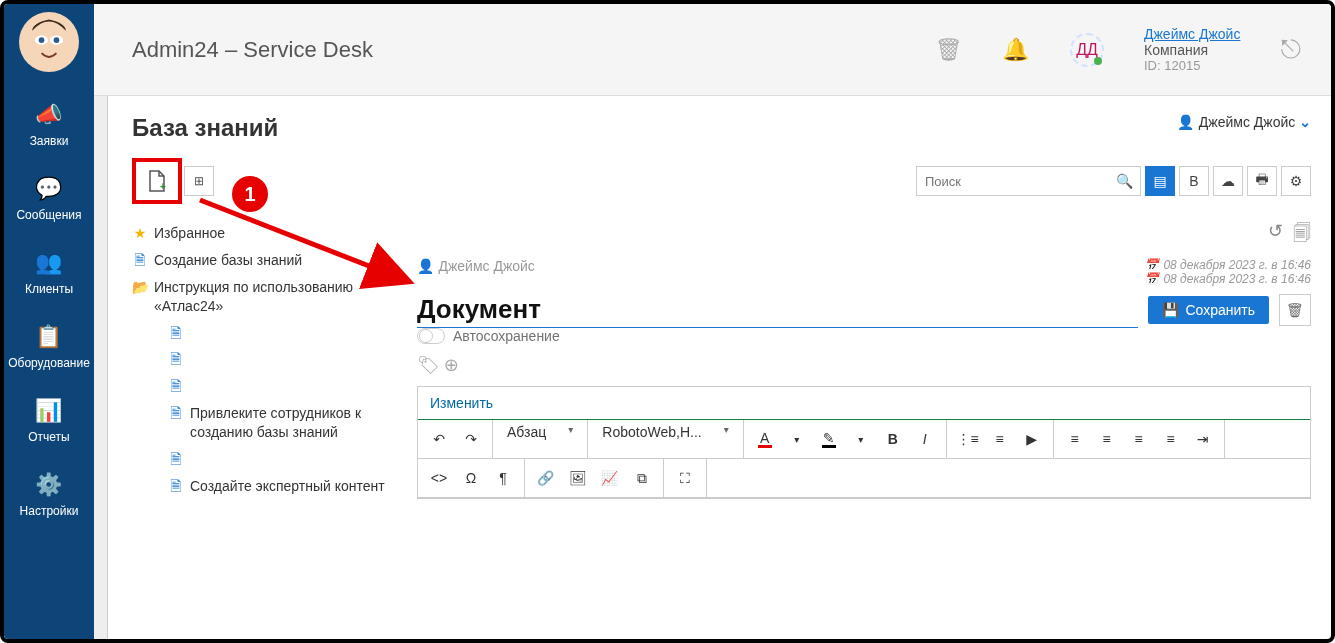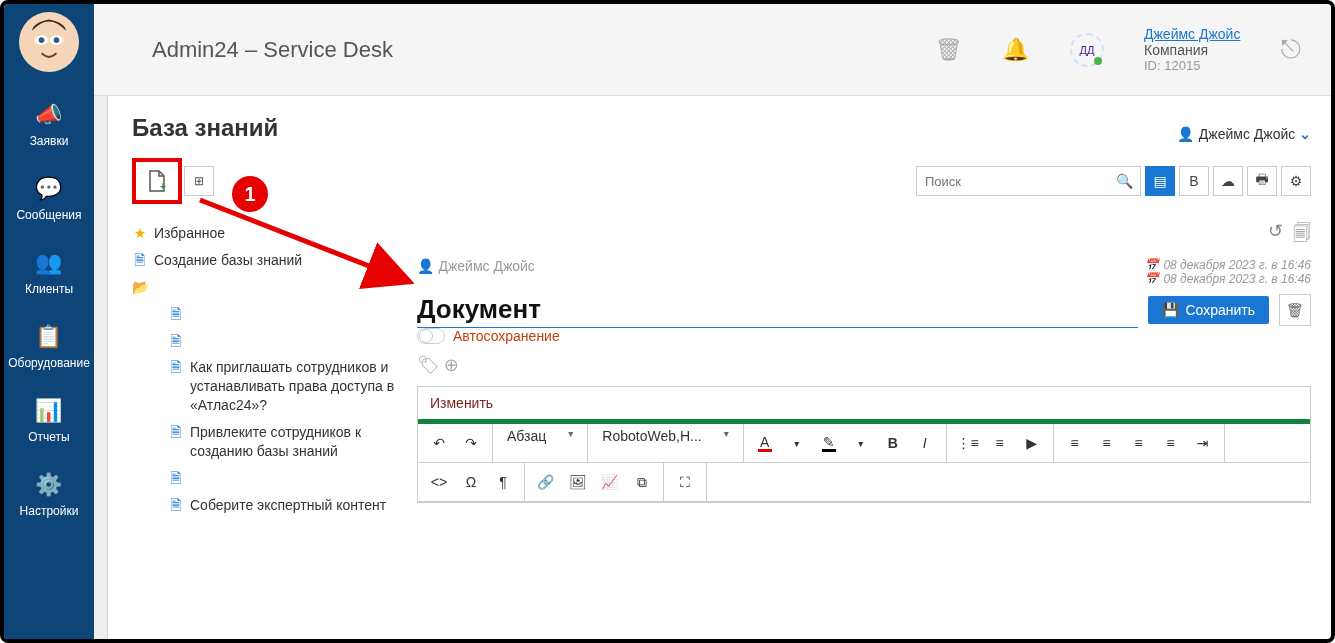--- a/index.html
+++ b/index.html
@@ -33,41 +33,41 @@
 .nav-item {
   display: flex; flex-direction: column; align-items: center;
   font-size: 12px; color: #fff; margin-bottom: 28px; cursor: pointer;
   text-align: center;
 }
 .nav-item .nicon { font-size: 22px; margin-bottom: 6px; }
 .main { flex: 1; display: flex; flex-direction: column; overflow: hidden; position: relative; }
 .scroll-gutter { width: 14px; background: #eee; border-right: 1px solid #ccc; position: absolute; left: 0; top: 0; bottom: 0; }
 .header {
   height: 92px; background: #f5f5f5; display: flex; align-items: center;
-  padding-left: 58px; border-bottom: 1px solid #ddd; position: relative;
+  padding-left: 38px; border-bottom: 1px solid #ddd; position: relative;
 }
 .header-title { font-size: 22px; color: #555; font-weight: 400; }
 .header-actions { margin-left: auto; display: flex; align-items: center; gap: 40px; padding-right: 30px; }
 .hicon { font-size: 22px; color: #aaa; cursor: pointer; }
 .user-badge {
   width: 34px; height: 34px; border-radius: 50%; border: 2px dashed #d0e0ff;
   display: flex; align-items: center; justify-content: center;
-  color: #4c1d95; font-size: 11px; position: relative;
+  color: #be185d; font-size: 16px; position: relative;
 }
 .user-badge::after {
   content: ''; width: 8px; height: 8px; background: #4caf50; border-radius: 50%;
   position: absolute; bottom: 0; right: 0;
 }
 .user-info { display: flex; flex-direction: column; font-size: 14px; }
 .user-info .name { color: #1976d2; text-decoration: underline; }
 .user-info .comp { color: #555; }
 .user-info .id { color: #999; font-size: 13px; }
 .logout { font-size: 26px; color: #aaa; }
 .content { flex: 1; display: flex; flex-direction: column; overflow: hidden; padding: 18px 20px 0 38px; }
-.page-title-row { display: flex; align-items: flex-end; justify-content: space-between; margin-bottom: 16px; }
+.page-title-row { display: flex; align-items: flex-start; justify-content: space-between; margin-bottom: 16px; }
 .page-title { font-size: 24px; font-weight: 700; color: #333; }
 .user-chip { color: #333; font-size: 14px; display: flex; align-items: center; gap: 4px; }
 .user-chip .ui { color: #555; }
 .user-chip .chev { color: #1976d2; font-weight: 700; }
 .toolbar-row { display: flex; align-items: center; margin-bottom: 16px; }
 .newdoc-box {
   width: 50px; height: 46px; border: 4px solid #e60000;
   display: flex; align-items: center; justify-content: center; cursor: pointer;
   position: relative; z-index: 10; background: #fff;
 }
@@ -97,26 +97,26 @@
 .doc-input {
   flex: 1; font-size: 26px; font-weight: 700; padding: 2px 0;
   border: none; border-bottom: 1px solid #1976d2; outline: none; color: #111; background: transparent;
 }
 .save-btn {
   background: #1976d2; color: #fff; border: none; padding: 6px 14px;
   font-size: 14px; cursor: pointer; display: flex; align-items: center; gap: 6px;
   border-radius: 2px;
 }
 .del-btn { width: 32px; height: 32px; border: 1px solid #ccc; display: flex; align-items: center; justify-content: center; color: #666; cursor: pointer; }
-.autosave { display: flex; align-items: center; gap: 8px; color: #c2410c; font-size: 14px; margin-bottom: 10px; }
+.autosave { display: flex; align-items: center; gap: 8px; color: #737373; font-size: 14px; margin-bottom: 10px; }
 .toggle { width: 28px; height: 16px; border: 1px solid #ccc; border-radius: 8px; position: relative; }
 .toggle::after { content: ''; width: 12px; height: 12px; background: #fff; border: 1px solid #ccc; border-radius: 50%; position: absolute; left: 1px; top: 0; }
 .tag-row { color: #aaa; font-size: 18px; margin-bottom: 10px; display: flex; gap: 4px; }
 .rte { border: 1px solid #ccc; display: flex; flex-direction: column; }
-.rte-tabs { border-bottom: 5px solid #15803d; padding: 8px 12px; color: #7f1d1d; font-size: 14px; }
+.rte-tabs { border-bottom: 1px solid #15803d; padding: 8px 12px; color: #0369a1; font-size: 14px; }
 .rte-bar { display: flex; flex-wrap: wrap; border-bottom: 1px solid #ccc; }
 .rte-group { display: flex; align-items: center; border-right: 1px solid #ccc; padding: 4px 6px; gap: 2px; }
 .rbtn { width: 30px; height: 30px; display: inline-flex; align-items: center; justify-content: center; color: #333; cursor: pointer; font-size: 14px; }
 .rsel { height: 30px; display: inline-flex; gap: 22px; padding: 0 8px; color: #333; cursor: pointer; font-size: 14px; }
 .rsel .dd { font-size: 10px; color: #666; }
 .A-under { display: inline-flex; flex-direction: column; align-items: center; line-height: 1; }
 .A-under .bar-red { width: 14px; height: 3px; background: #e60000; }
 .A-under .bar-black { width: 14px; height: 3px; background: #000; }
 .annot { position: absolute; z-index: 50; pointer-events: none; }
 .circle-1 {
@@ -222,41 +222,41 @@
           <div class="tree-item">
             <span class="ticon star">★</span>
             <span>Избранное</span>
           </div>
           <div class="tree-item">
             <span class="ticon doc-ic">🗎</span>
             <span>Создание базы знаний</span>
           </div>
           <div class="tree-item">
             <span class="ticon fold">📂</span>
-          </div>
-          <div class="tree-item l2">
-              <span class="ticon doc-ic">🗎</span>
-            </div>
-          <div class="tree-item l2">
-              <span class="ticon doc-ic">🗎</span>
-            </div>
-          <div class="tree-item l2">
-              <span class="ticon doc-ic">🗎</span>
-              <span>Как приглашать сотрудников и устанавливать права доступа в «Атлас24»?</span>
+            <span>Инструкция по использованию «Атлас24»</span>
+          </div>
+          <div class="tree-item l2">
+              <span class="ticon doc-ic">🗎</span>
+            </div>
+          <div class="tree-item l2">
+              <span class="ticon doc-ic">🗎</span>
+            </div>
+          <div class="tree-item l2">
+              <span class="ticon doc-ic">🗎</span>
             </div>
           <div class="tree-item l2">
               <span class="ticon doc-ic">🗎</span>
               <span>Привлеките сотрудников к созданию базы знаний</span>
             </div>
           <div class="tree-item l2">
               <span class="ticon doc-ic">🗎</span>
             </div>
           <div class="tree-item l2">
               <span class="ticon doc-ic">🗎</span>
-              <span>Соберите экспертный контент</span>
+              <span>Создайте экспертный контент</span>
             </div>
         </div>
 
         <div class="editor-col">
           <div class="editor-top-icons">
             <span>↺</span>
             <span>🗐</span>
           </div>
           <div class="meta-row">
             <div class="author-line">

